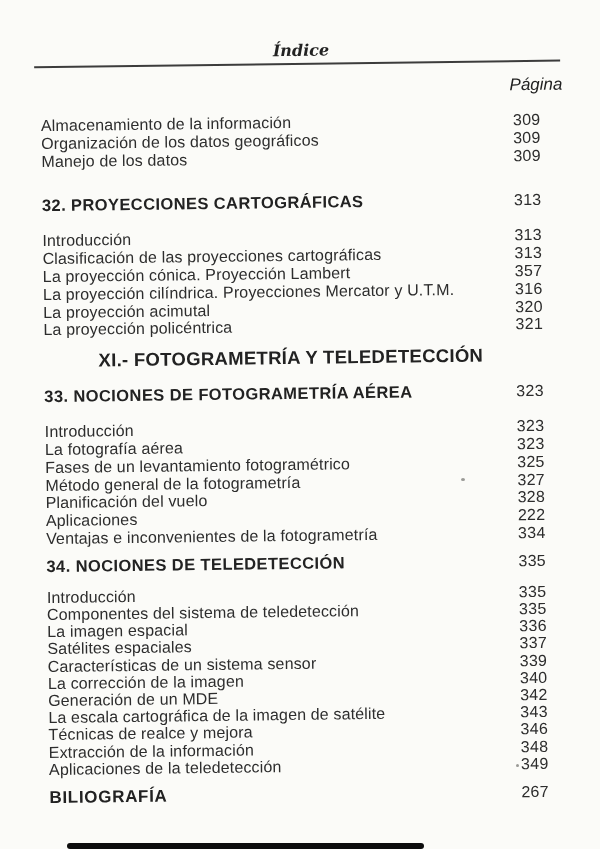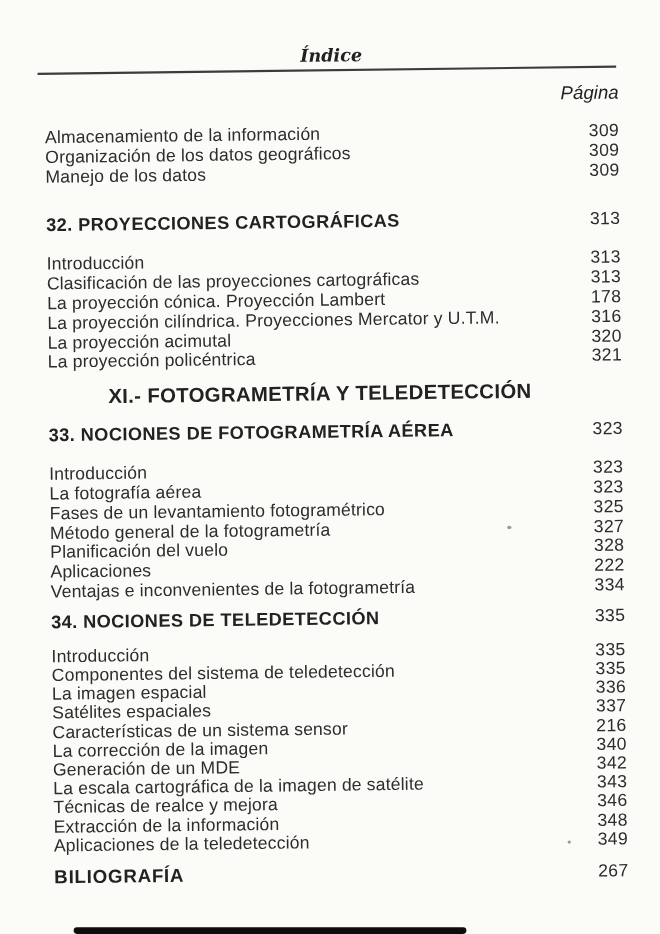--- a/index.html
+++ b/index.html
@@ -35,21 +35,21 @@
     margin-top:13px;height:20px;text-align:right;
     font-style:italic;font-size:17px;line-height:20px;
     color:var(--ink-dark);
   }
   .pagina-row .pagina{
     text-underline-offset:3px;
   }
   #toc{margin-top:16px;}
   .row{display:flex;align-items:baseline;}
   .lbl{flex:1;padding-right:8px;white-space:nowrap;}
-  .pg{width:50px;text-align:right;font-size:16px;font-weight:normal;letter-spacing:0.3px;}
+  .pg{width:50px;font-size:16px;font-weight:normal;letter-spacing:0.3px;}
   
   .g-entries .row{font-size:16px;line-height:17.8px;letter-spacing:0.15px;}
   .g-entries.tight .row{line-height:17.2px;}
   
   .chapter{font-size:16.5px;line-height:20px;}
   .chapter .lbl{font-weight:bold;letter-spacing:0.4px;color:var(--ink-dark);}
   .chapter.biblio .lbl{font-size:17px;letter-spacing:0.7px;}
   
   .part{
     text-align:center;padding-right:28px;
@@ -100,21 +100,21 @@
         <div class="row">
     <span class="lbl">Introducción</span>
     <span class="pg">313</span>
   </div>
         <div class="row">
     <span class="lbl">Clasificación de las proyecciones cartográficas</span>
     <span class="pg">313</span>
   </div>
         <div class="row">
     <span class="lbl">La proyección cónica. Proyección Lambert</span>
-    <span class="pg">178</span>
+    <span class="pg">357</span>
   </div>
         <div class="row">
     <span class="lbl">La proyección cilíndrica. Proyecciones Mercator y U.T.M.</span>
     <span class="pg">316</span>
   </div>
         <div class="row">
     <span class="lbl">La proyección acimutal</span>
     <span class="pg">320</span>
   </div>
         <div class="row">
@@ -173,21 +173,21 @@
         <div class="row">
     <span class="lbl">La imagen espacial</span>
     <span class="pg">336</span>
   </div>
         <div class="row">
     <span class="lbl">Satélites espaciales</span>
     <span class="pg">337</span>
   </div>
         <div class="row">
     <span class="lbl">Características de un sistema sensor</span>
-    <span class="pg">216</span>
+    <span class="pg">339</span>
   </div>
         <div class="row">
     <span class="lbl">La corrección de la imagen</span>
     <span class="pg">340</span>
   </div>
         <div class="row">
     <span class="lbl">Generación de un MDE</span>
     <span class="pg">342</span>
   </div>
         <div class="row">

